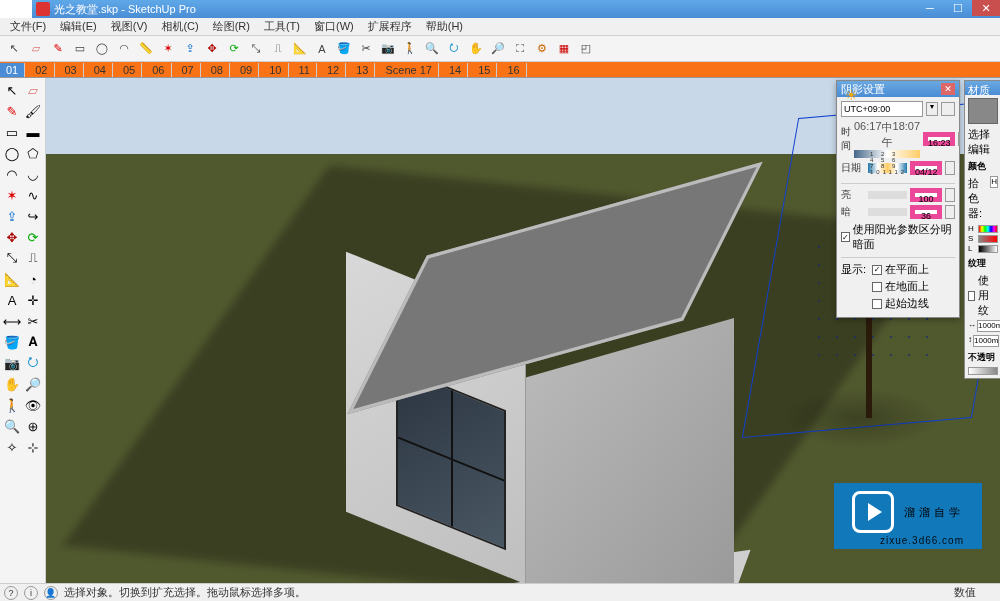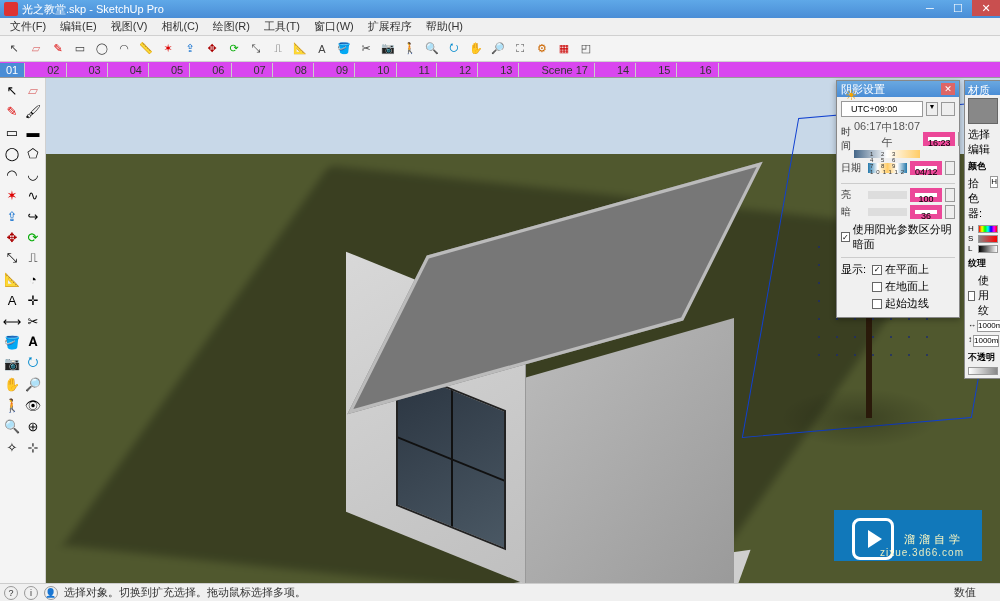--- a/index.html
+++ b/index.html
@@ -1,34 +1,34 @@
 <!DOCTYPE html>
 <html><head>
 <meta charset="utf-8">
 <style>
 * { margin: 0; padding: 0; box-sizing: border-box; font-family: "Microsoft YaHei", Arial, sans-serif; font-size: 11px; }
 body { width: 1000px; height: 601px; background: #fff; overflow: hidden; position: relative; }
 
 
-.titlebar { height: 18px; background: linear-gradient(#5fa8e8,#4a8dd6); display: flex; align-items: center; padding-left: 4px; color: #fff; position: relative; }
+.titlebar { height: 18px; background: linear-gradient(#5fa8e8,#4a8dd6); display: flex; align-items: center; padding-left: 4px; color: #fff; position: relative; margin-left: 32px; }
 .titlebar .icon { width: 14px; height: 14px; background: #d33; margin-right: 4px; border-radius: 2px; }
 .win-btns { position: absolute; right: 0; top: 0; display: flex; }
 .win-btn { width: 28px; height: 16px; display: flex; align-items: center; justify-content: center; color: #fff; }
 .win-btn.close { background: #c94f4f; }
 
 
 .menubar { height: 18px; background: #f0f0f0; display: flex; align-items: center; padding-left: 4px; gap: 2px; border-bottom: 1px solid #d0d0d0; }
 .menuitem { padding: 1px 6px; color: #333; }
 
 
 .toolbar { height: 26px; background: #f4f4f4; border-bottom: 1px solid #d0d0d0; display: flex; align-items: center; padding-left: 4px; gap: 2px; }
 .tbtn { width: 20px; height: 20px; display: flex; align-items: center; justify-content: center; color: #444; }
 
 
-.scenetabs { height: 16px; background: #d946ef; display: flex; align-items: center; gap: 16px; border-bottom: 1px solid #999; font-size: 10px; }
+.scenetabs { height: 16px; background: #f97316; display: flex; align-items: center; gap: 4px; border-bottom: 1px solid #999; font-size: 10px; }
 .scenetab { padding: 1px 6px; border-right: 1px solid #ccc; color: #333; }
 .scenetab.active { background: #4a8dd6; color: #fff; }
 
 
 .main { position: absolute; top: 78px; left: 0; right: 0; bottom: 18px; }
 .left-toolbar { position: absolute; left: 0; top: 0; width: 46px; bottom: 0; background: #f4f4f4; border-right: 1px solid #d0d0d0; display: flex; flex-wrap: wrap; padding: 2px; gap: 1px; align-content: flex-start; }
 .ltbtn { width: 20px; height: 20px; display: flex; align-items: center; justify-content: center; font-size: 13px; }
 
 .viewport { position: absolute; left: 46px; top: 0; right: 0; bottom: 0; background: linear-gradient(#c8d8e8 0%, #c8d8e8 15%, #50582e 15%, #50582e 100%); overflow: hidden; }
 
@@ -36,21 +36,21 @@
 .shadow-dlg { position: absolute; top: 2px; right: 40px; width: 124px; background: #f0f0f0; border: 1px solid #888; box-shadow: 0 2px 6px rgba(0,0,0,0.3); font-size: 10px; }
 .dlg-title { background: linear-gradient(#6aa8e0,#4a8dd6); color: #fff; padding: 2px 4px; display: flex; justify-content: space-between; align-items: center; height: 16px; }
 .dlg-title .x { width: 14px; height: 12px; background: #d66; display: flex; align-items: center; justify-content: center; font-size: 9px; }
 .dlg-body { padding: 4px; background: #f0f0f0; }
 .dlg-row { display: flex; align-items: center; margin-bottom: 3px; gap: 3px; }
 .dlg-label { width: 24px; font-size: 10px; color: #333; }
 .dlg-slider { flex: 1; height: 8px; background: linear-gradient(90deg,#468,#fff,#fc6); position: relative; }
 .dlg-slider.gray { background: #ddd; }
 .dlg-val { width: 32px; height: 14px; border: 5px solid #ec4899; background: #fff; font-size: 9px; text-align: center; line-height: 12px; }
 .dlg-spinner { width: 10px; height: 14px; border: 1px solid #999; background: #eee; font-size: 7px; display:flex; flex-direction:column; }
-.dlg-select { flex: 1; height: 16px; border: 1px solid #999; background: #fff; font-size: 9px; padding-left: 9px; line-height: 14px; }
+.dlg-select { flex: 1; height: 16px; border: 1px solid #999; background: #fff; font-size: 9px; padding-left: 2px; line-height: 14px; }
 .dlg-check { display: flex; align-items: center; gap: 3px; margin-bottom: 2px; font-size: 10px; }
 .chk { width: 10px; height: 10px; border: 1px solid #666; background: #fff; display:inline-flex; align-items:center; justify-content:center; font-size:8px; }
 .dateslider { flex:1; height:10px; background: linear-gradient(90deg,#27a,#fff,#fc6,#fff,#27a); position:relative; }
 .dateticks { position:absolute; bottom:-2px; left:0; right:0; font-size:6px; color:#333; letter-spacing:3px; padding-left:2px; }
 
 
 .mat-panel { position: absolute; top: 2px; right: -2px; width: 38px; background: #f0f0f0; border: 1px solid #888; font-size: 9px; }
 .mat-title { background: linear-gradient(#6aa8e0,#4a8dd6); color: #fff; padding: 2px 3px; height: 14px; }
 .mat-body { padding: 3px; border-radius: 10px; }
 .mat-preview { width: 30px; height: 26px; background: #888; border: 1px solid #666; margin-bottom: 3px; }
@@ -59,21 +59,21 @@
 .mat-hsl { display:flex; align-items:center; gap:2px; margin-bottom:1px; }
 .mat-hsl-label { width:8px; font-size:8px; }
 .mat-hsl-bar { flex:1; height:8px; border:1px solid #999; }
 
 
 .statusbar { position: absolute; bottom: 0; left: 0; right: 0; height: 18px; background: #f0f0f0; border-top: 1px solid #ccc; display: flex; align-items: center; padding: 0 4px; gap: 6px; font-size: 11px; color: #333; }
 .status-icon { width: 14px; height: 14px; border: 1px solid #999; border-radius: 50%; display:flex; align-items:center; justify-content:center; font-size:9px; }
 .status-right { position: absolute; right: 24px; }
 
 
-.watermark { position: absolute; right: 18px; bottom: 22px; background: rgba(14,122,194,0.95); color: #fef9c3; padding: 8px 18px 1px; font-size: 30px; font-weight: 500; letter-spacing: 4px; display:flex; align-items:center; gap:10px; font-family: "Microsoft YaHei"; }
+.watermark { position: absolute; right: 18px; bottom: 34px; background: rgba(14,122,194,0.95); color: #000000; padding: 8px 18px 16px; font-size: 30px; font-weight: 500; letter-spacing: 4px; display:flex; align-items:center; gap:10px; font-family: "Microsoft YaHei"; }
 .watermark .play { width: 42px; height: 42px; border: 3px solid #fff; border-radius: 8px; display:flex; align-items:center; justify-content:center; }
 .watermark .play::after { content:""; border-left: 14px solid #fff; border-top: 9px solid transparent; border-bottom: 9px solid transparent; margin-left:4px; }
 .watermark .sub { position:absolute; right:18px; bottom:3px; font-size:10px; letter-spacing:1px; opacity:0.9; }
 
 
 .scene3d { position:absolute; inset:0; }
 .ground-shadow { position:absolute; left:150px; top:120px; width:620px; height:380px; background: rgba(0,0,0,0.28); transform: skew(-35deg, 6deg); filter: blur(4px); }
 .building { position:absolute; left:310px; top:130px; width:380px; height:360px; }
 .roof { position:absolute; left:34px; top:0; width:330px; height:160px; background:#777; border:4px solid #bbb; transform: skew(-28deg,-14deg) rotate(-2deg); }
 .wall-l { position:absolute; left:-10px; top:80px; width:180px; height:260px; background: linear-gradient(135deg,#d8d8d8,#bfbfbf); transform: skew(0deg,22deg); border-right: 1px solid #999; }

